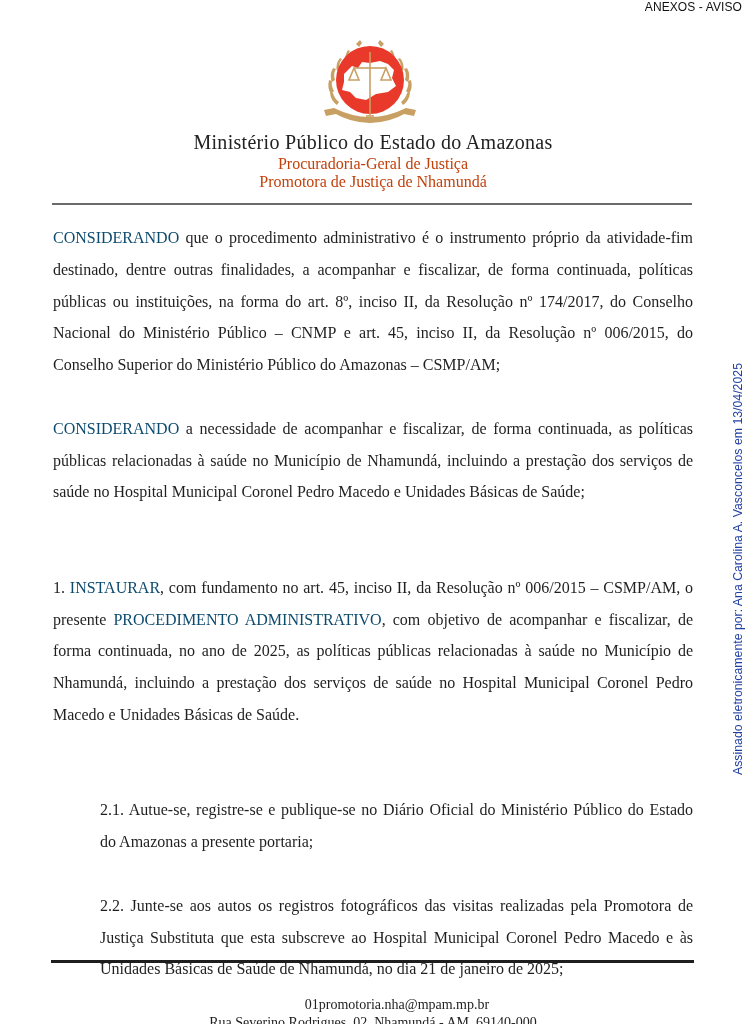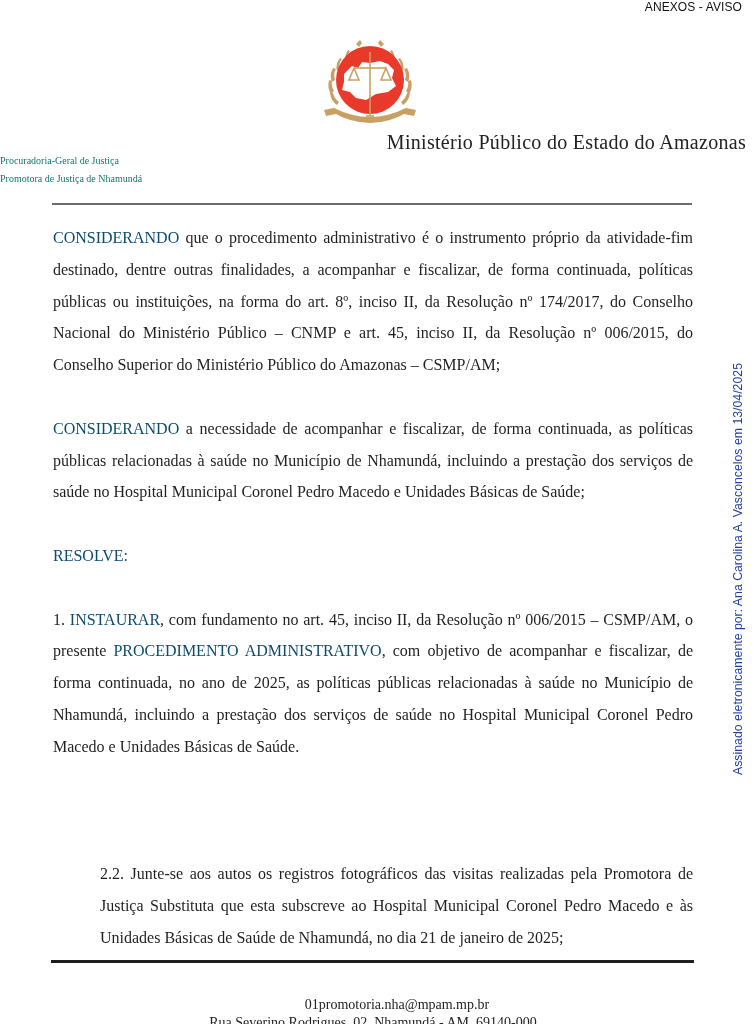--- a/index.html
+++ b/index.html
@@ -1,20 +1,20 @@
 <!DOCTYPE html>
 <html><head>
 <meta charset="utf-8">
 <style>
   html, body { margin:0; padding:0; background:#ffffff; }
   body { width:754px; height:1024px; position:relative; overflow:hidden; font-family:"Liberation Serif", serif; color:#1a1a1a; }
   .annex { position:absolute; top:0; right:12px; font-family:Liberation Sans, sans-serif; font-size:12px; color:#111; letter-spacing:0.1px; }
   .logo { position:absolute; left:318px; top:38px; width:104px; height:92px; }
-  .hdr-title { position:absolute; top:131px; left:0; width:746px; text-align:right; font-size:20px; color:#222; letter-spacing:0.3px; }
-  .hdr-sub { position:absolute; left:0; width:746px; font-size:10px; color:#0f766e; }
+  .hdr-title { position:absolute; top:131px; left:0; width:746px; text-align:center; font-size:20px; color:#222; letter-spacing:0.3px; }
+  .hdr-sub { position:absolute; left:0; width:746px; text-align:center; font-size:16px; color:#c2410c; }
   .hdr-sub.s1 { top:155px; }
   .hdr-sub.s2 { top:173px; }
   .hdr-rule { position:absolute; left:52px; top:203px; width:640px; height:2px; background:#6b6b6b; }
   .body { position:absolute; left:53px; top:222px; width:640px; font-size:16px; line-height:31.8px; text-align:justify; color:#1f1f1f; }
   .body p { margin:0; }
   .body .gap { height:31.8px; }
   .body b { font-weight:normal; color:#0c4a6e; }
   .indent { padding-left:47px; }
   .stamp { position:absolute; left:731px; top:775px; transform-origin:0 0; transform:rotate(-90deg); white-space:nowrap; font-family:"Liberation Sans", sans-serif; font-size:12.3px; color:#1f3fa0; }
   .foot-rule { position:absolute; left:51px; top:960px; width:643px; height:3px; background:#1e1e1e; }
@@ -59,25 +59,25 @@
 <div class="hdr-title">Ministério Público do Estado do Amazonas</div>
 <div class="hdr-sub s1">Procuradoria-Geral de Justiça</div>
 <div class="hdr-sub s2">Promotora de Justiça de Nhamundá</div>
 <div class="hdr-rule"></div>
 
 <div class="body">
   <p><b>CONSIDERANDO</b><span> que o procedimento administrativo é o instrumento próprio da atividade-fim destinado, dentre outras finalidades, a acompanhar e fiscalizar, de forma continuada, políticas públicas ou instituições, na forma do art. 8º, inciso II, da Resolução nº 174/2017, do Conselho Nacional do Ministério Público – CNMP e art. 45, inciso II, da Resolução nº 006/2015, do Conselho Superior do Ministério Público do Amazonas – CSMP/AM;</span></p>
   <div class="gap"></div>
   <p><b>CONSIDERANDO</b><span> a necessidade de acompanhar e fiscalizar, de forma continuada, as políticas públicas relacionadas à saúde no Município de Nhamundá, incluindo a prestação dos serviços de saúde no Hospital Municipal Coronel Pedro Macedo e Unidades Básicas de Saúde;</span></p>
   <div class="gap"></div>
-  <p><b>RESOLVE:</b></p>
   <div class="gap"></div>
   <p><span>1. </span><b>INSTAURAR</b><span>, com fundamento no art. 45, inciso II, da Resolução nº 006/2015 – CSMP/AM, o presente </span><b>PROCEDIMENTO ADMINISTRATIVO</b><span>, com objetivo de acompanhar e fiscalizar, de forma continuada, no ano de 2025, as políticas públicas relacionadas à saúde no Município de Nhamundá, incluindo a prestação dos serviços de saúde no Hospital Municipal Coronel Pedro Macedo e Unidades Básicas de Saúde.</span></p>
   <div class="gap"></div>
   <div class="gap"></div>
+  <p class="indent">2.1. Autue-se, registre-se e publique-se no Diário Oficial do Ministério Público do Estado do Amazonas a presente portaria;</p>
   <div class="gap"></div>
   <p class="indent">2.2. Junte-se aos autos os registros fotográficos das visitas realizadas pela Promotora de Justiça Substituta que esta subscreve ao Hospital Municipal Coronel Pedro Macedo e às Unidades Básicas de Saúde de Nhamundá, no dia 21 de janeiro de 2025;</p>
 </div>
 
 <div class="stamp">Assinado eletronicamente por: Ana Carolina A. Vasconcelos em 13/04/2025</div>
 
 <div class="foot-rule"></div>
 <div class="foot f1">Rua Severino Rodrigues, 02, Nhamundá - AM, 69140-000</div>
 <div class="foot f2">01promotoria.nha@mpam.mp.br</div>
 

